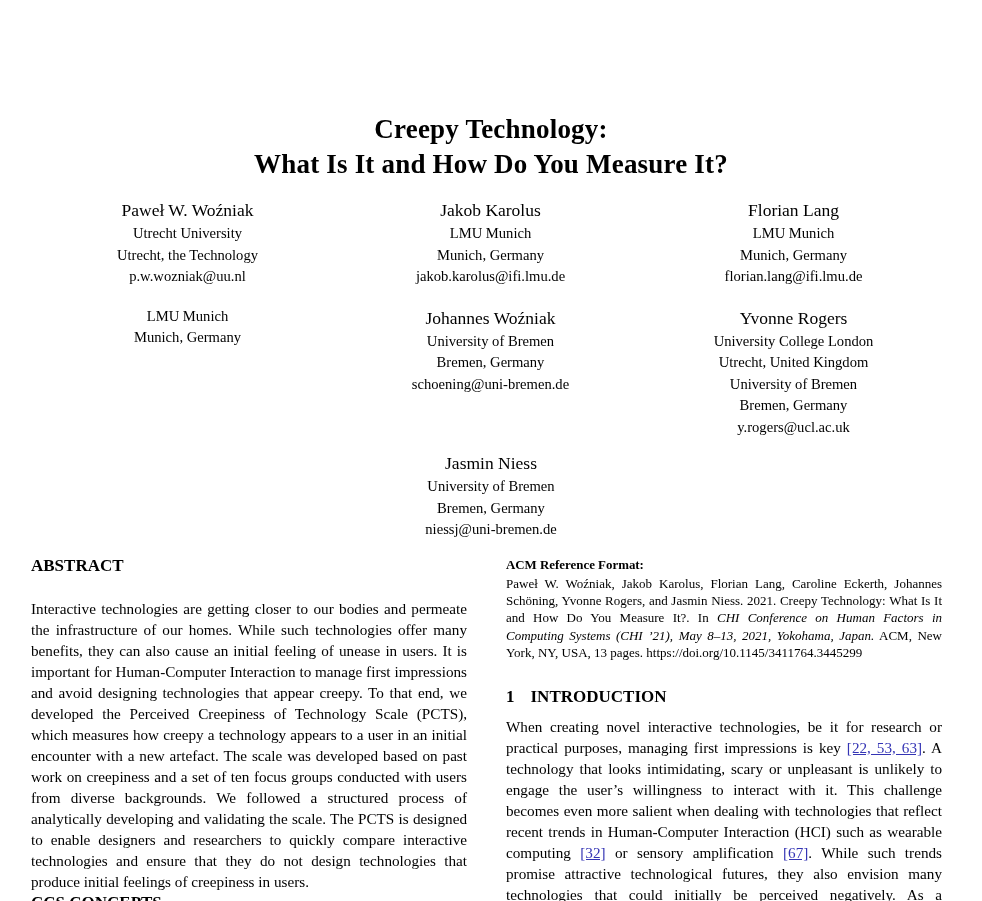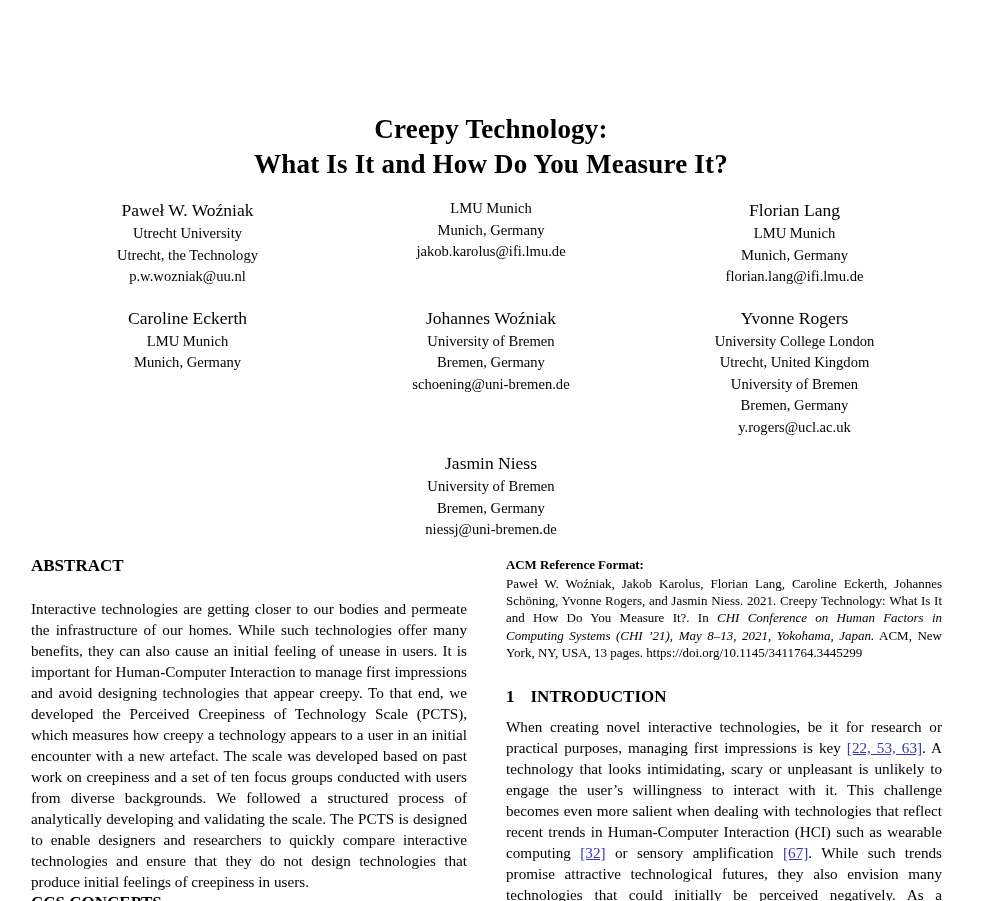--- a/index.html
+++ b/index.html
@@ -25,21 +25,20 @@
     letter-spacing: 0.2px;
   }
   .authors-wrap {
     position: absolute;
     top: 198px;
     left: 36px;
     width: 910px;
   }
   .author-row {
     display: flex;
-    justify-content: space-between;
     margin-bottom: 18px;
   }
   .author-row.row-2 { margin-bottom: 13px; }
   .author-row.center { justify-content: center; }
   .author {
     width: 303px;
     text-align: center;
   }
   .author-name { font-size: 17.5px; line-height: 25px; }
   .author-line { font-size: 14.6px; line-height: 21.5px; }
@@ -111,35 +110,35 @@
   <div class="authors-wrap">
 
     <div class="author-row row-1">
       <div class="author">
         <div class="author-name">Paweł W. Woźniak</div>
         <div class="author-line">Utrecht University</div>
         <div class="author-line">Utrecht, the Technology</div>
         <div class="author-line">p.w.wozniak@uu.nl</div>
       </div>
       <div class="author">
+        <div class="author-name">Jakob Karolus</div>
         <div class="author-line">LMU Munich</div>
         <div class="author-line">Munich, Germany</div>
         <div class="author-line">jakob.karolus@ifi.lmu.de</div>
       </div>
       <div class="author">
         <div class="author-name">Florian Lang</div>
         <div class="author-line">LMU Munich</div>
         <div class="author-line">Munich, Germany</div>
         <div class="author-line">florian.lang@ifi.lmu.de</div>
       </div>
     </div>
 
     <div class="author-row row-2">
       <div class="author">
-        <div class="author-name">Caroline Eckerth</div>
         <div class="author-line">LMU Munich</div>
         <div class="author-line">Munich, Germany</div>
       </div>
       <div class="author">
         <div class="author-name">Johannes Woźniak</div>
         <div class="author-line">University of Bremen</div>
         <div class="author-line">Bremen, Germany</div>
         <div class="author-line">schoening@uni-bremen.de</div>
       </div>
       <div class="author">

